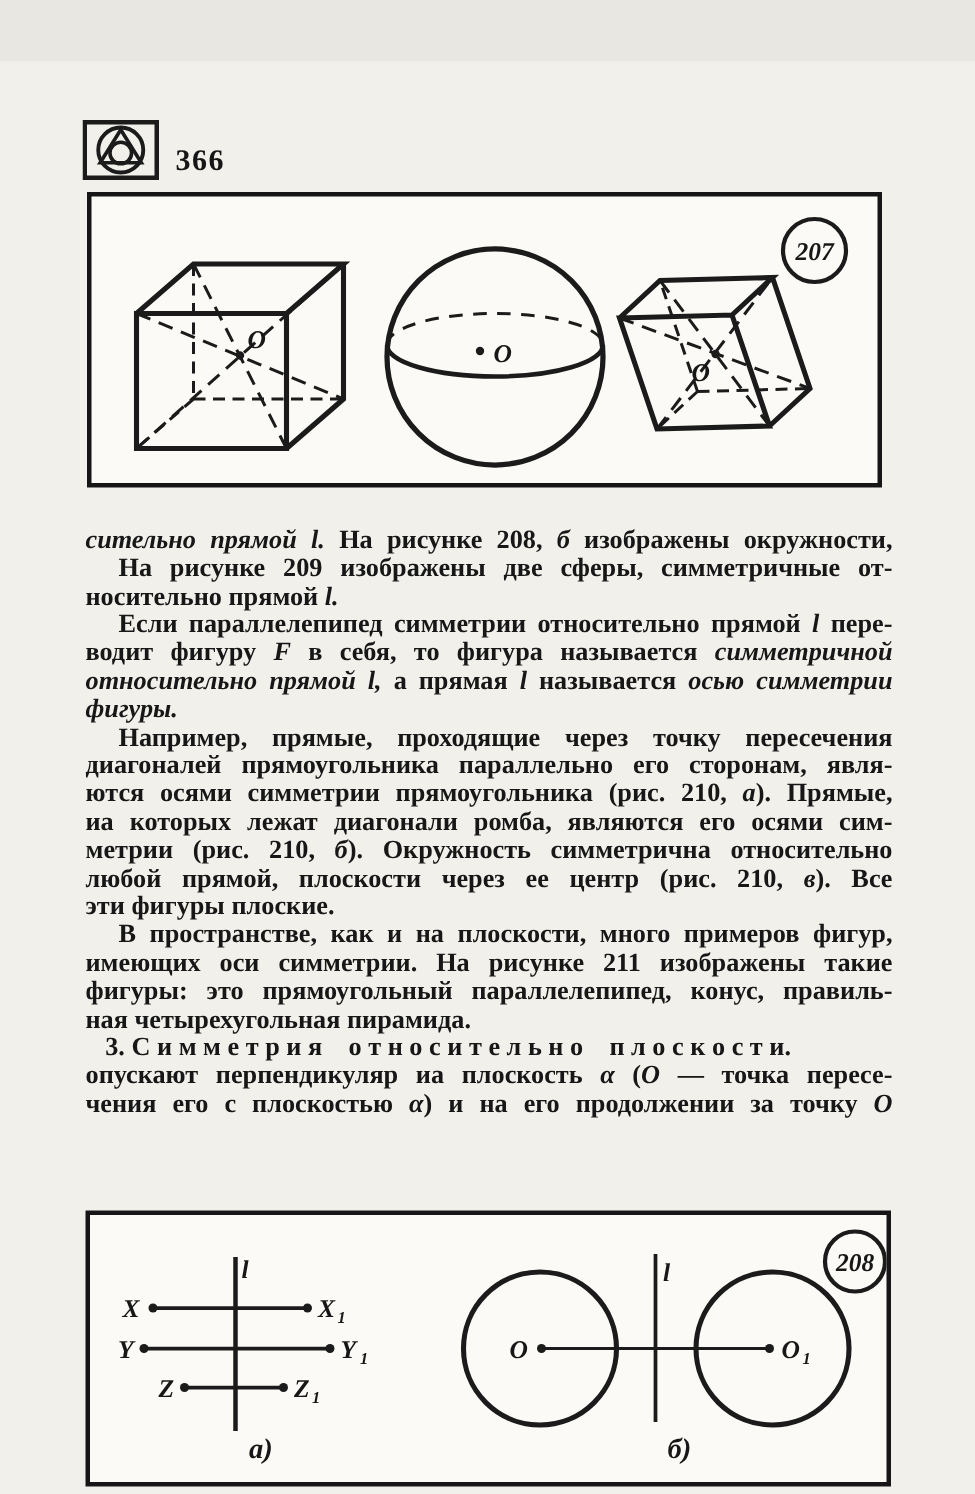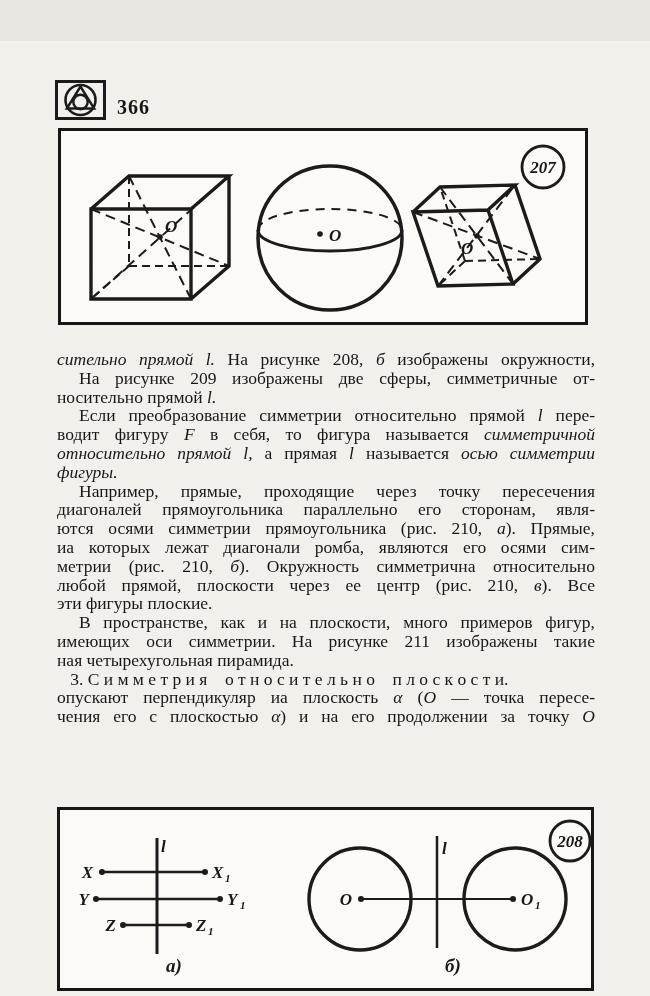--- a/index.html
+++ b/index.html
@@ -10,21 +10,21 @@
   
   .pagenum{position:absolute;left:117px;top:55px;font-size:20px;font-weight:bold;
            letter-spacing:1px;color:#161616;}
   
   .figbox{position:absolute;border:3px solid #161616;background:#fbfaf6;}
   .fig207{left:58px;top:87px;width:524px;height:191px;}
   .fig208{left:57px;top:766px;width:531px;height:178px;}
   .figbox svg{display:block;}
   
   .bodytext{position:absolute;left:57px;top:309px;width:538px;
-            font-size:17.5px;font-weight:normal;color:#171717;}
+            font-size:17.5px;font-weight:bold;color:#171717;}
   .tline{height:18.8px;line-height:18.8px;}
   .tline.just{text-align:justify;text-align-last:justify;}
   .tline.ind{text-indent:22px;}
   .tline.pre{white-space:pre;}
   .it{font-style:italic;}
   
   .flabel{font-family:"Liberation Serif",serif;font-weight:bold;font-style:italic;
           font-size:17px;fill:#171717;}
   .fsub{font-family:"Liberation Serif",serif;font-weight:bold;font-style:italic;
         font-size:11px;fill:#171717;}
@@ -81,33 +81,34 @@
         <circle class="stroke" cx="482" cy="36" r="21" stroke-width="2.8"></circle>
         <text class="fbadge" x="482" y="42">207</text>
       </g>
     </svg>
   </div>
 
   <div class="bodytext" id="bodytext">
       <div class="tline just"><span class="it">сительно прямой l.</span><span> На рисунке 208, </span><span class="it">б</span><span> изображены окружности,</span></div>
       <div class="tline just ind"><span>На рисунке 209 изображены две сферы, симметричные от-</span></div>
       <div class="tline"><span>носительно прямой </span><span class="it">l.</span></div>
-      <div class="tline just ind"><span>Если преобразование симметрии относительно прямой </span><span class="it">l</span><span> пере-</span></div>
+      <div class="tline just ind"><span>Если параллелепипед симметрии относительно прямой </span><span class="it">l</span><span> пере-</span></div>
       <div class="tline just"><span>водит фигуру </span><span class="it">F</span><span> в себя, то фигура называется </span><span class="it">симметричной</span></div>
       <div class="tline just"><span class="it">относительно прямой l,</span><span> а прямая </span><span class="it">l</span><span> называется </span><span class="it">осью симметрии</span></div>
       <div class="tline"><span class="it">фигуры.</span></div>
       <div class="tline just ind"><span>Например, прямые, проходящие через точку пересечения</span></div>
       <div class="tline just"><span>диагоналей прямоугольника параллельно его сторонам, явля-</span></div>
       <div class="tline just"><span>ются осями симметрии прямоугольника (рис. 210, </span><span class="it">а</span><span>). Прямые,</span></div>
       <div class="tline just"><span>иа которых лежат диагонали ромба, являются его осями сим-</span></div>
       <div class="tline just"><span>метрии (рис. 210, </span><span class="it">б</span><span>). Окружность симметрична относительно</span></div>
       <div class="tline just"><span>любой прямой, плоскости через ее центр (рис. 210, </span><span class="it">в</span><span>). Все</span></div>
       <div class="tline"><span>эти фигуры плоские.</span></div>
       <div class="tline just ind"><span>В пространстве, как и на плоскости, много примеров фигур,</span></div>
       <div class="tline just"><span>имеющих оси симметрии. На рисунке 211 изображены такие</span></div>
+      <div class="tline just"><span>фигуры: это прямоугольный параллелепипед, конус, правиль-</span></div>
       <div class="tline"><span>ная четырехугольная пирамида.</span></div>
       <div class="tline pre"><span>   3. С и м м е т р и я    о т н о с и т е л ь н о    п л о с к о с т и.</span></div>
       <div class="tline just"><span>опускают перпендикуляр иа плоскость </span><span class="it">α</span><span> (</span><span class="it">О</span><span> — точка пересе-</span></div>
       <div class="tline just"><span>чения его с плоскостью </span><span class="it">α</span><span>) и на его продолжении за точку </span><span class="it">О</span></div>
     </div>
 
   <div class="figbox fig208">
     <svg width="531" height="172" viewBox="0 0 531 172">
 
       <g>

